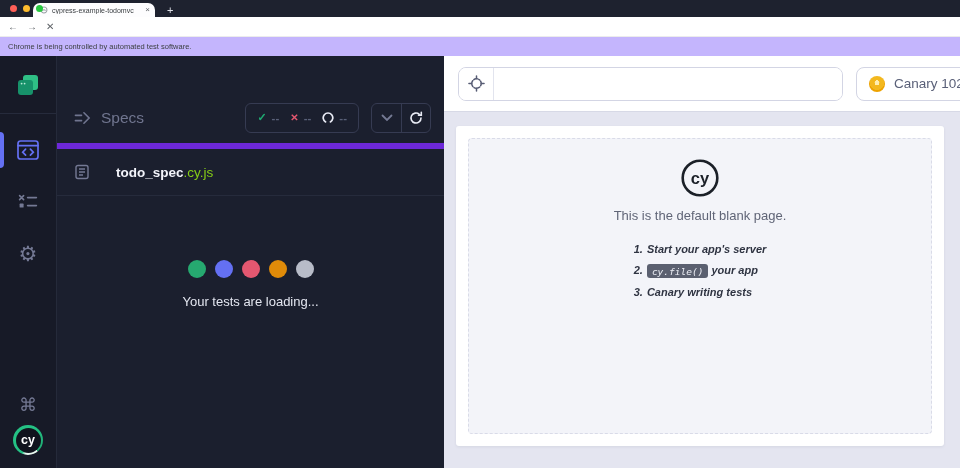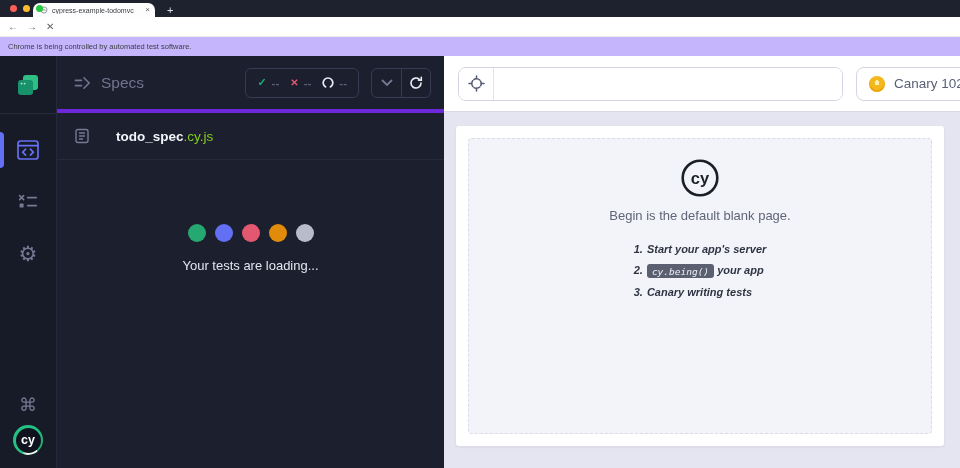--- a/index.html
+++ b/index.html
@@ -40,21 +40,21 @@
   .cmd-glyph { font-size:18px; }
   .side-spacer { flex:1; }
   .cy-badge { width:30px; height:30px; border-radius:50%; margin-bottom:13px;
               background:conic-gradient(from 140deg, #e9f9f1 0 14%, #24c184 18% 70%, #1fa971 100%);
               display:flex; align-items:center; justify-content:center; }
   .cy-badge-inner { width:25px; height:25px; border-radius:50%; background:#10131d; color:#fff;
                     font-size:12.5px; font-weight:700; display:flex; align-items:center; justify-content:center; }
 
   
   .specs-panel { flex:1; min-width:0; background:#1b1f2e; display:flex; flex-direction:column; }
-  .sp-header { height:57px; flex:none; display:flex; align-items:center; padding:0 13px 0 17px; border-bottom:4px solid #6d28d9; }
+  .sp-header { height:57px; flex:none; display:flex; align-items:center; padding:0 13px 0 17px; border-bottom:6px solid #6d28d9;margin-top:36px; }
   .sp-title { display:flex; align-items:center; gap:10px; font-size:15.5px; color:#70758f; }
   .sp-spacer { flex:1; }
   .stats { display:flex; align-items:center; gap:11px; border:1px solid #363b52; border-radius:6px; height:30px; padding:0 11px; margin-right:12px; }
   .stat { display:flex; align-items:center; gap:5px; font-size:11.5px; font-weight:700; color:#596078; }
   .stat-pass-glyph { color:#1fa971; font-size:11px; font-weight:700; }
   .stat-fail-glyph { color:#e45770; font-size:10px; font-weight:700; }
   .btn-group { display:flex; border:1px solid #363b52; border-radius:6px; height:30px; overflow:hidden; }
   .bg-btn { width:29px; display:flex; align-items:center; justify-content:center; }
   .bg-btn + .bg-btn { border-left:1px solid #363b52; }
 
@@ -240,24 +240,24 @@
       </div>
     </div>
 
     <div class="aut-body">
       <div class="aut-card">
         <div class="aut-inner">
           <svg width="40" height="40" viewBox="0 0 40 40">
             <circle cx="20" cy="20" r="17.3" fill="none" stroke="#1b2028" stroke-width="2.6"></circle>
             <text x="20" y="25.5" text-anchor="middle" font-size="16.5" font-weight="700" fill="#1b2028" font-family="Liberation Sans, sans-serif">cy</text>
           </svg>
-          <div class="bp-line one">Begin is the default blank page.</div>
+          <div class="bp-line one">This is the default blank page.</div>
           <ol class="bp-list">
             <li><span class="step-num">1.</span><span>Start your app's server</span></li>
-            <li><span class="step-num">2.</span><span class="code-chip">cy.being()</span> <span>your app</span></li>
+            <li><span class="step-num">2.</span><span class="code-chip">cy.file()</span> <span>your app</span></li>
             <li><span class="step-num">3.</span><span>Canary writing tests</span></li>
           </ol>
         </div>
       </div>
     </div>
   </div>
 
 </div>
 
 </body></html>

